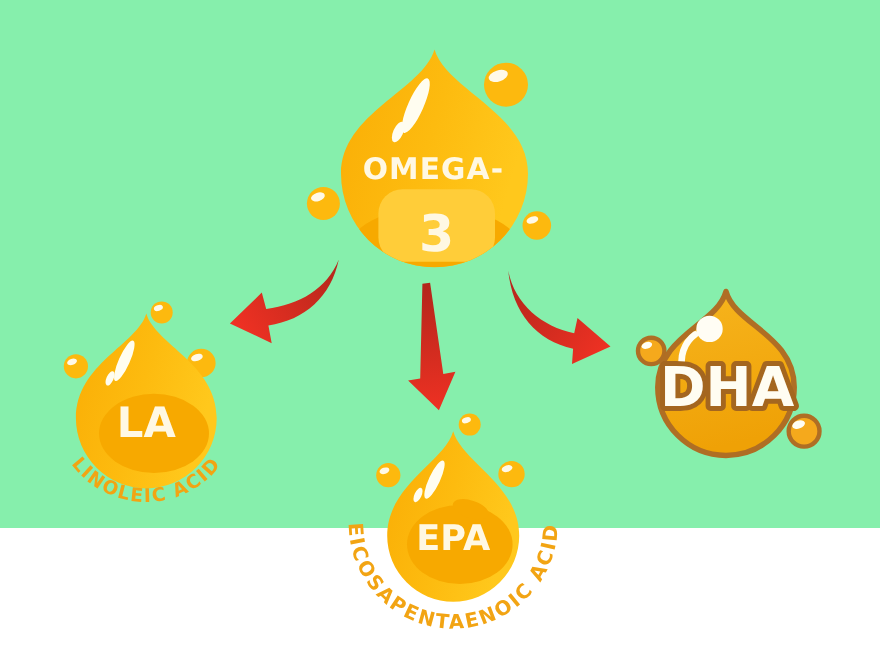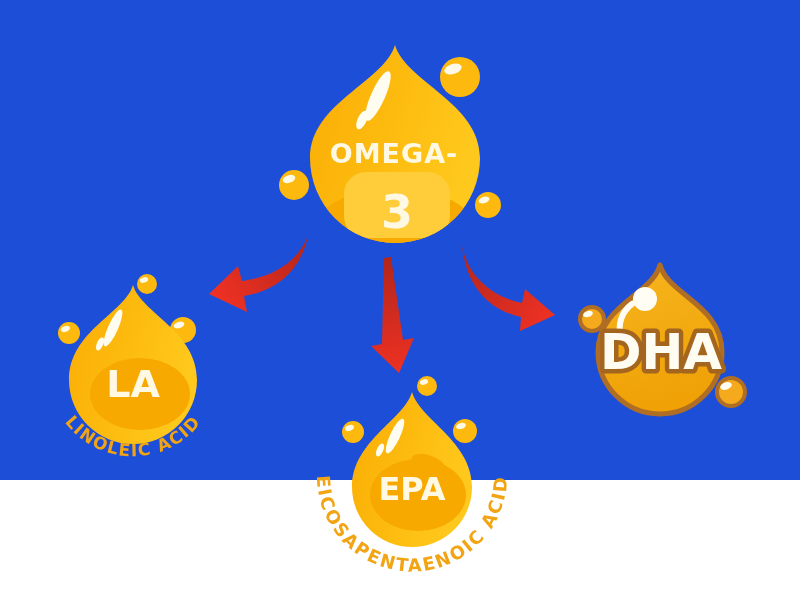--- a/index.html
+++ b/index.html
@@ -8,21 +8,21 @@
     background: #ffffff;
     width: 800px;
     height: 600px;
     overflow: hidden;
     font-family: "DejaVu Sans", sans-serif;
   }
   .canvas {
     position: relative;
     width: 800px;
     height: 480px;
-    background: #1d4ed8;
+    background: #86efac;
   }
   svg { display: block; }
   text {
     font-family: "DejaVu Sans", "Liberation Sans", sans-serif;
     font-weight: bold;
   }
 </style>
 </head>
 <body>
 

